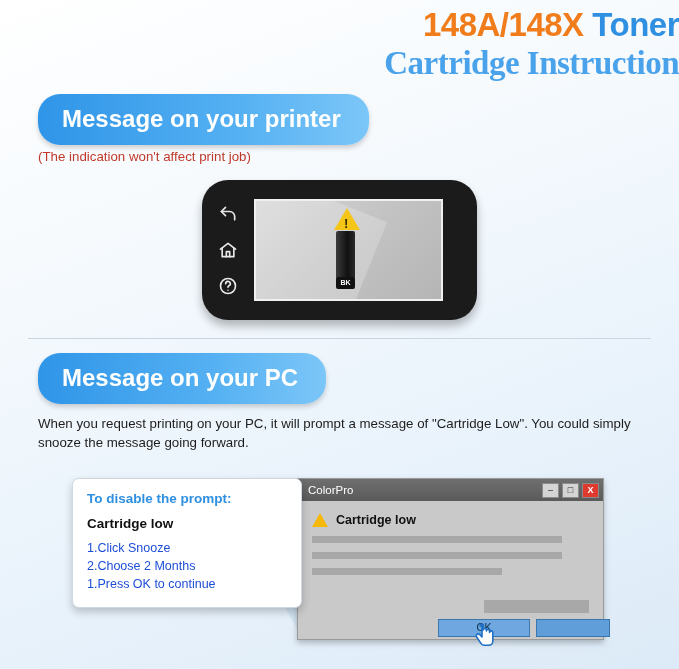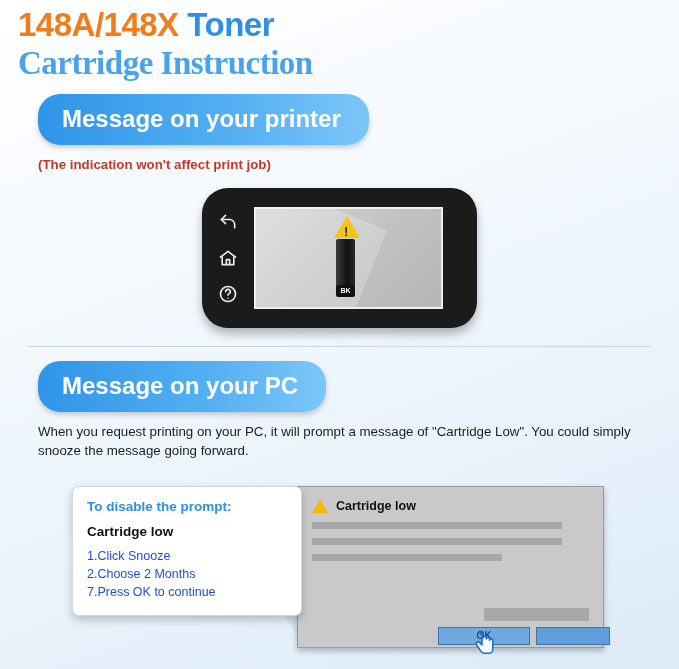--- a/index.html
+++ b/index.html
@@ -11,21 +11,21 @@
     height: 669px;
     font-family: "Liberation Sans", sans-serif;
     background: linear-gradient(160deg, #ffffff 0%, #f4f9fd 35%, #e8f2fb 70%, #dceaf7 100%);
     position: relative;
     overflow: hidden;
     color: #1a1a1a;
   }
 
   
   .title-block {
-    text-align: left;
+    text-align: right;
     padding-top: 6px;
     padding-left: 18px;
   }
   .title-line {
     font-weight: bold;
     font-size: 33px;
     letter-spacing: -0.5px;
     line-height: 38px;
     white-space: nowrap;
   }
@@ -47,22 +47,21 @@
   }
 
   .para {
     margin: 10px 38px 0 38px;
     font-size: 13.3px;
     line-height: 19px;
     color: #1d1d1d;
   }
   .para.red {
     color: #c0392b;
-    margin-top: 10px;
-    font-weight: bold;
+    margin-top: 2px;
   }
 
   
   .printer-wrap {
     margin-top: 14px;
     display: flex;
     justify-content: center;
   }
   .printer {
     width: 275px;
@@ -328,20 +327,27 @@
 
   <div class="para">When you request printing on your PC, it will prompt a message of "Cartridge Low". You could simply snooze the message going forward.</div>
 
   <div class="pc-area">
 
     <svg width="679" height="195" style="position:absolute;left:0;top:0;">
       <polygon points="272,22 300,12 300,165 272,118" fill="#cfe3f2" opacity="0.9"></polygon>
     </svg>
 
     <div class="dialog">
+      <div class="dlg-title">
+        <span>ColorPro</span>
+        <span class="sp"></span>
+        <span class="winbtn">–</span>
+        <span class="winbtn">□</span>
+        <span class="winbtn close">X</span>
+      </div>
       <div class="dlg-body">
         <div class="dlg-msg">
           <span class="mini-tri"></span>
           <span>Cartridge low</span>
         </div>
         <div class="bar w1"></div>
         <div class="bar w2"></div>
         <div class="bar w3"></div>
       </div>
       <div class="ghost-btn"></div>
@@ -354,16 +360,16 @@
           <path d="M8 3v11L5.6 11.4a2 2 0 0 0-3 2.6l4.4 6.4c.8 1.2 2 1.9 3.5 1.9h4.3a4 4 0 0 0 4-4V9.5a1.6 1.6 0 0 0-3.2 0V8a1.6 1.6 0 0 0-3.2 0V7a1.6 1.6 0 0 0-3.2 0V3a1.6 1.6 0 0 0-3.2 0z"></path>
         </svg>
       </div>
     </div>
 
     <div class="callout">
       <div class="co-head">To disable the prompt:</div>
       <div class="co-sub">Cartridge low</div>
       <div class="co-step">1.Click Snooze</div>
       <div class="co-step">2.Choose 2 Months</div>
-      <div class="co-step">7.Press OK to continue</div>
+      <div class="co-step">1.Press OK to continue</div>
     </div>
   </div>
 </div>
 
 </body></html>

